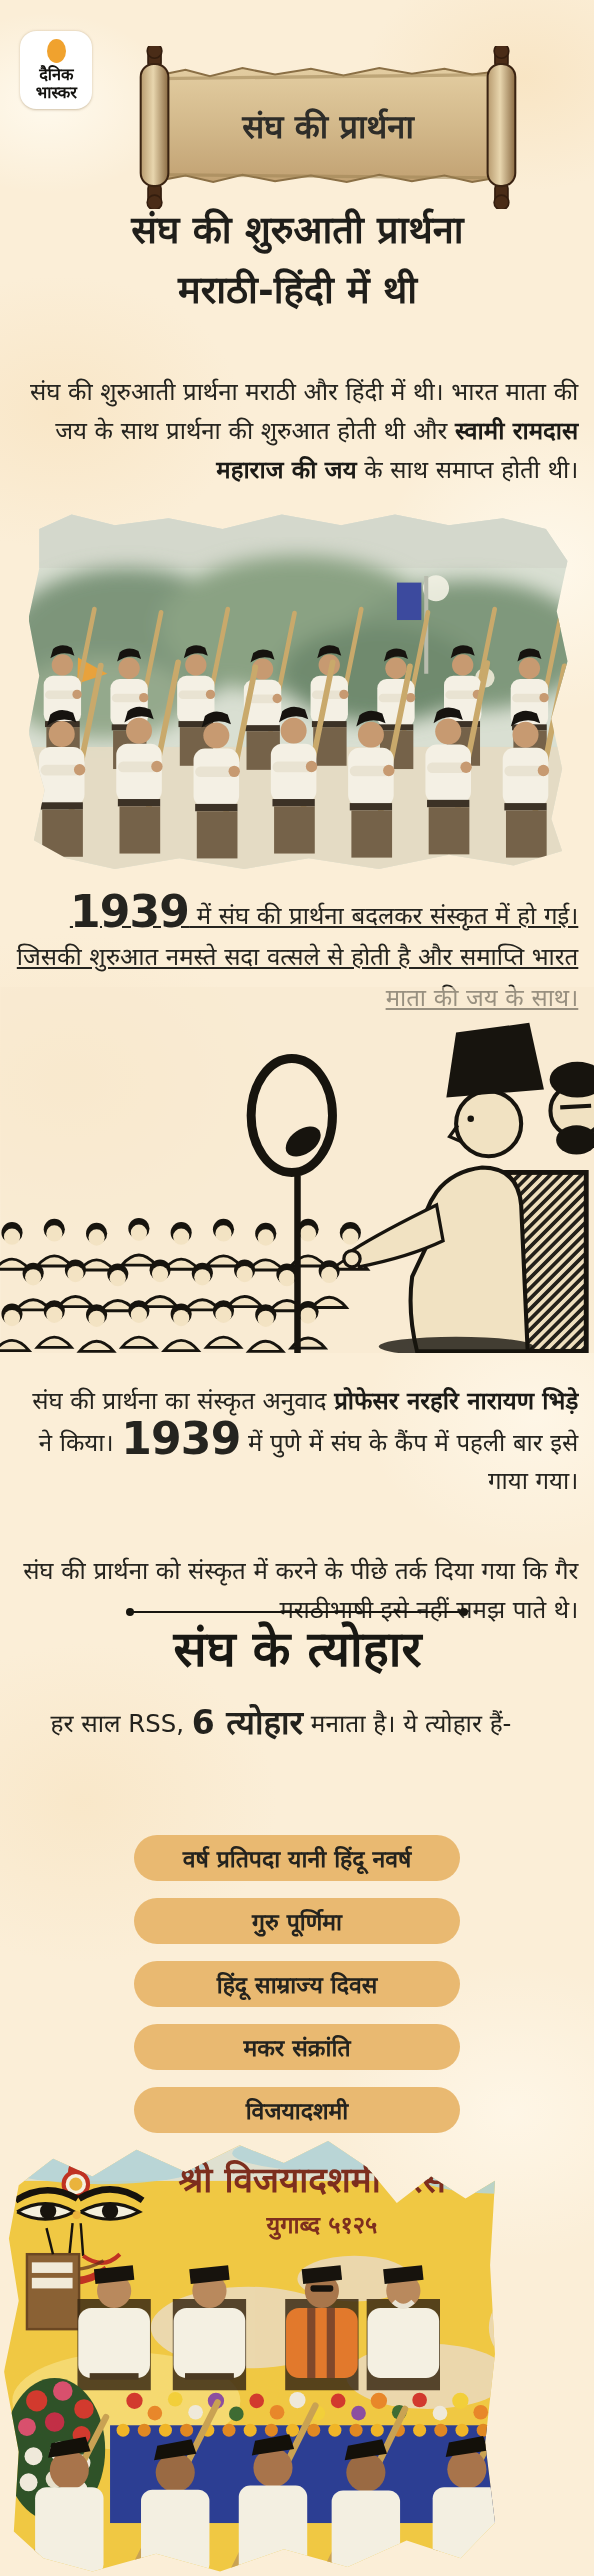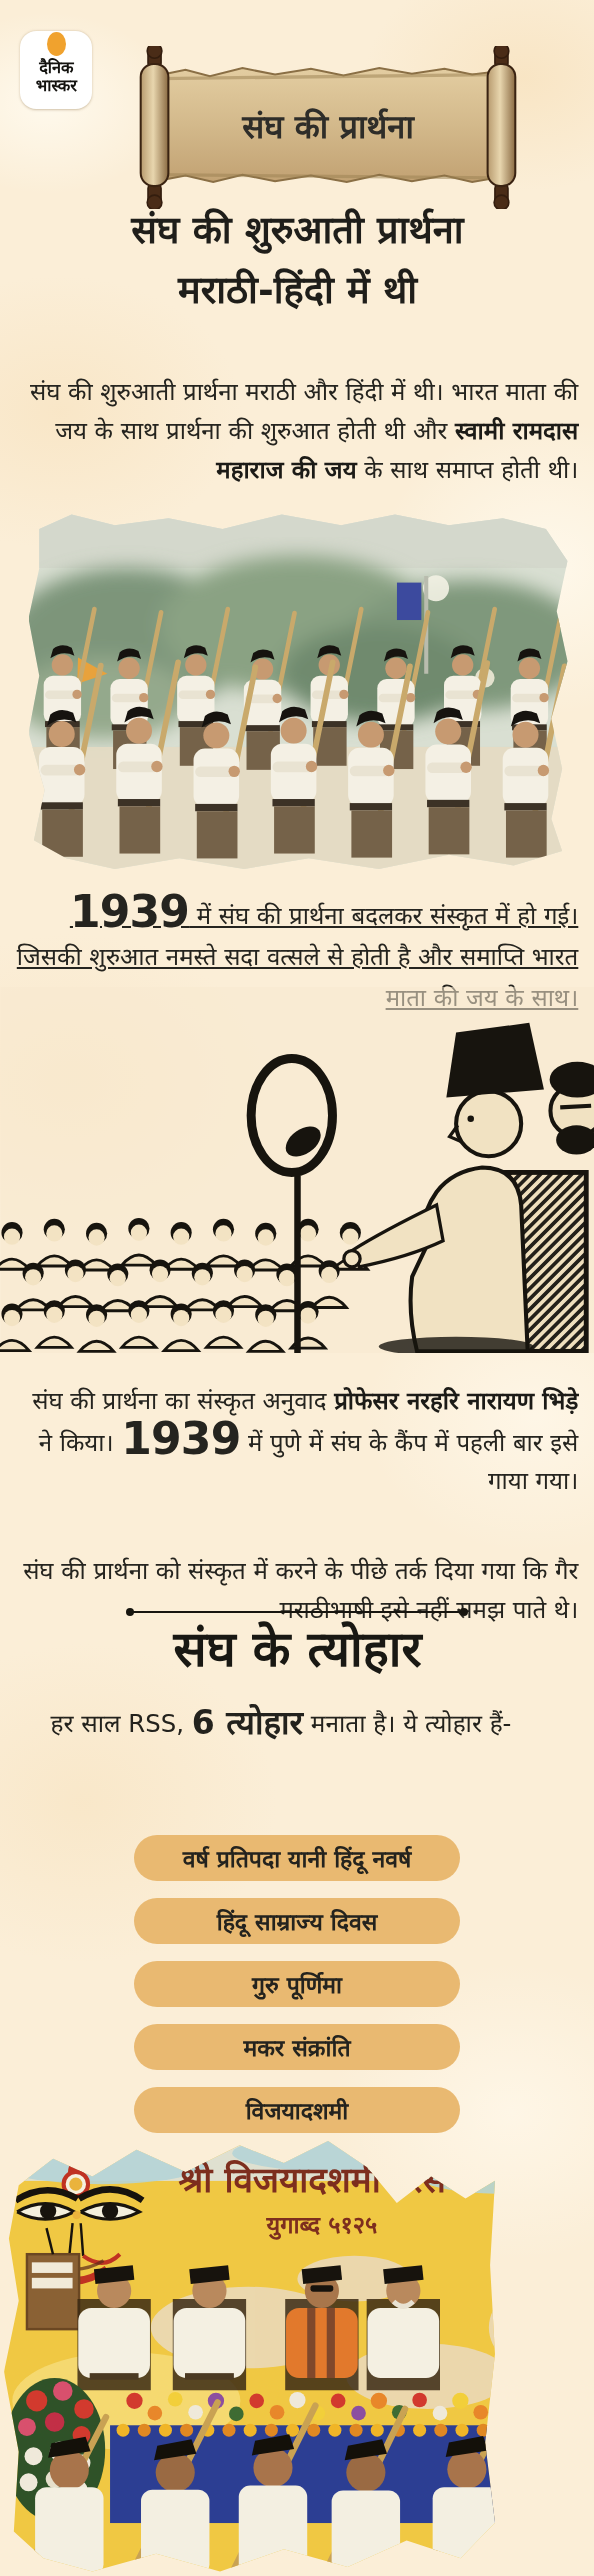--- a/index.html
+++ b/index.html
@@ -16,21 +16,21 @@
       radial-gradient(277px 212px at 12% 42%, rgba(248,228,196,.6), transparent 70%),
       radial-gradient(244px 195px at 90% 55%, rgba(255,248,234,.8), transparent 70%),
       radial-gradient(277px 228px at 14% 70%, rgba(247,226,190,.55), transparent 70%),
       radial-gradient(261px 212px at 86% 82%, rgba(255,248,234,.8), transparent 70%),
       radial-gradient(244px 195px at 45% 94%, rgba(247,226,190,.5), transparent 70%);
   }
   .abs{position:absolute;}
   
   .logo{left:20.4px;top:31px;width:72px;height:78px;background:#fff;border-radius:16.3px;
         box-shadow:0 0.8px 2.4px rgba(120,90,40,.35);display:flex;flex-direction:column;
-        align-items:center;justify-content:flex-start;padding-top:1px;}
+        align-items:center;justify-content:flex-start;padding-top:8px;}
   .logo-sun{width:19.5px;height:24.4px;border-radius:50%;background:#f0a22e;margin-bottom:2.4px;}
   .logo-line{font-size:16.3px;line-height:18px;font-weight:800;color:#141310;letter-spacing:0;}
   
   .scroll-wrap{left:135px;top:46px;width:386px;height:163px;}
   
   .h1{left:0;top:200px;width:595px;text-align:center;font-weight:800;color:#1f1e1a;
       font-size:38px;line-height:60px;}
   .para{left:16.3px;width:562px;text-align:right;font-size:24px;line-height:39px;
         font-weight:500;color:#25241f;}
   .para b{font-weight:800;color:#1c1b17;}
@@ -256,22 +256,22 @@
     <span class="dot l"></span>
     <span class="line"></span>
     <span class="dot r"></span>
   </div>
 
   <div class="abs h2">संघ के त्योहार</div>
   <div class="abs sub"><span>हर साल RSS, </span><b>6 त्योहार</b><span> मनाता है। ये त्योहार हैं-</span></div>
 
   <div class="abs pills">
     <div class="pill">वर्ष प्रतिपदा यानी हिंदू नवर्ष</div>
+    <div class="pill">गुरु पूर्णिमा</div>
     <div class="pill">हिंदू साम्राज्य दिवस</div>
-    <div class="pill">गुरु पूर्णिमा</div>
     <div class="pill">मकर संक्रांति</div>
     <div class="pill">विजयादशमी</div>
   </div>
 
   <div class="abs photo2">
     <svg width="595" height="444" viewBox="0 0 730 545">
       <rect width="730" height="545" fill="#f0c843"></rect>
       <rect width="730" height="60" fill="#dfe0d0"></rect>
       <g opacity=".9" fill="#b5d4d6">
         <ellipse cx="120" cy="38" rx="130" ry="26"></ellipse>

